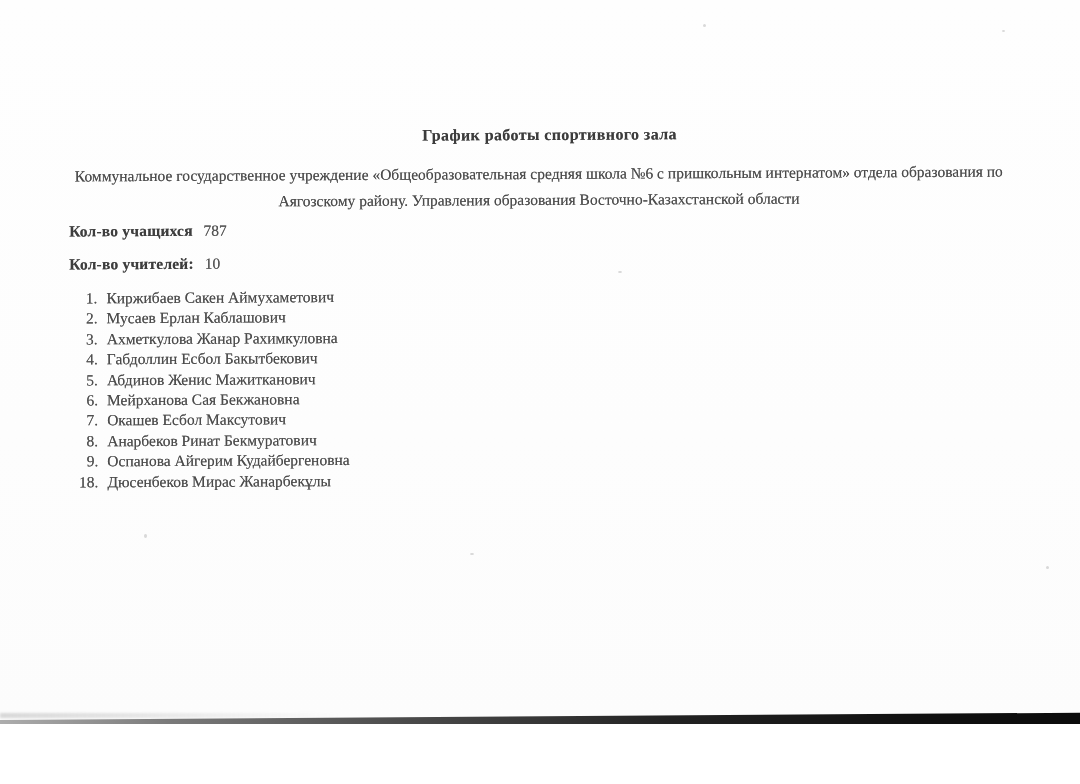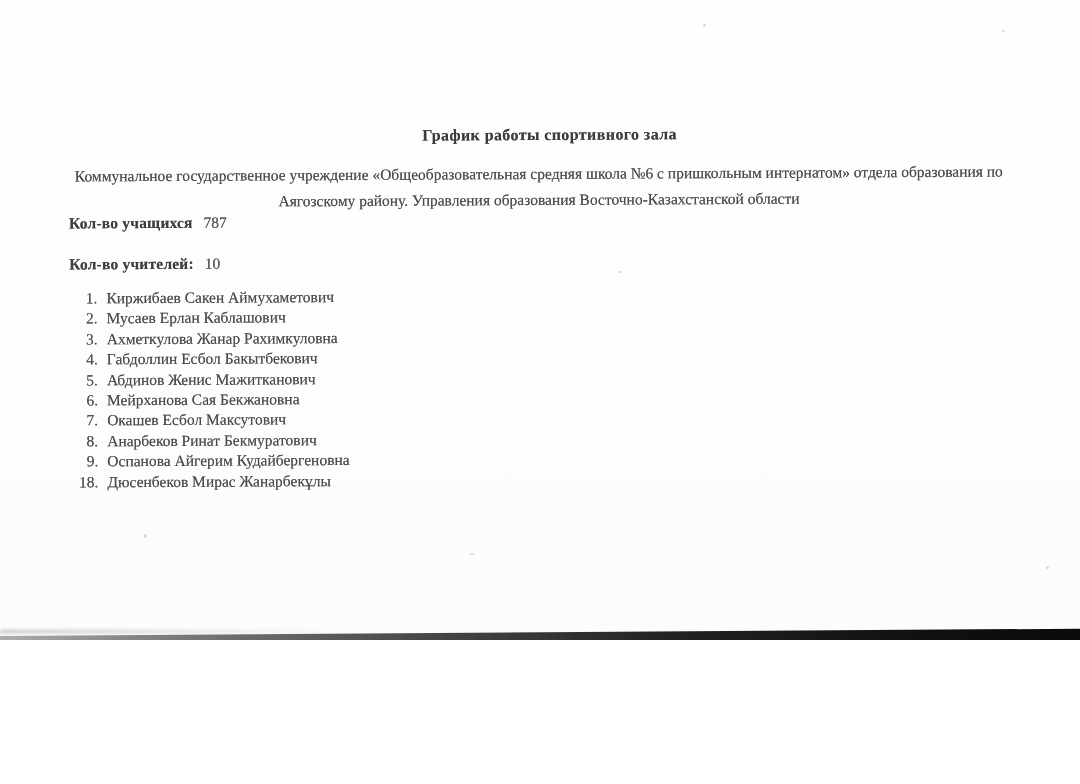--- a/index.html
+++ b/index.html
@@ -6,21 +6,21 @@
     margin: 0;
     padding: 0;
     width: 1080px;
     height: 784px;
     background: #ffffff;
     overflow: hidden;
   }
   .scan-page {
     position: relative;
     width: 1080px;
-    height: 640px;
+    height: 724px;
     background: linear-gradient(180deg, #fefefe 0%, #fdfdfd 60%, #fcfcfc 100%);
     font-family: "Liberation Serif", "DejaVu Serif", serif;
     color: #4a4a4a;
     overflow: hidden;
   }
   
   .content {
     position: absolute;
     inset: 0;
     transform: rotate(-0.3deg);
@@ -49,21 +49,21 @@
     font-size: 15.5px;
     line-height: 26px;
     color: #4c4c4c;
   }
   .stat-line {
     position: absolute;
     left: 70px;
     font-size: 15.5px;
     white-space: nowrap;
   }
-  .stat-students { top: 212px; }
+  .stat-students { top: 220px; }
   .stat-teachers { top: 253px; text-align: center; }
   .stat-label {
     font-weight: bold;
     color: #3e3e3e;
     letter-spacing: 0.2px;
   }
   .stat-value {
     margin-left: 7px;
     color: #555555;
   }

